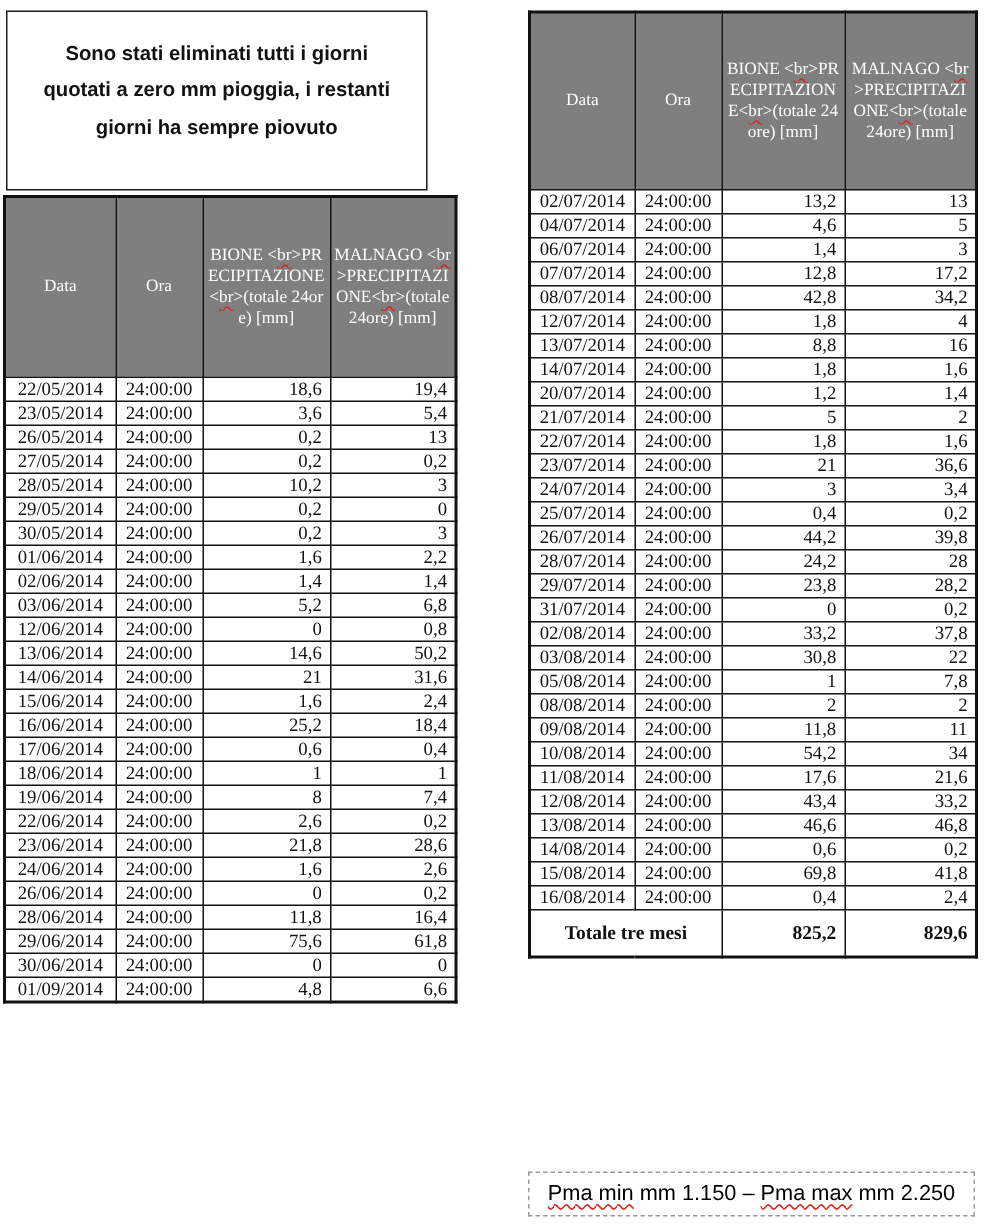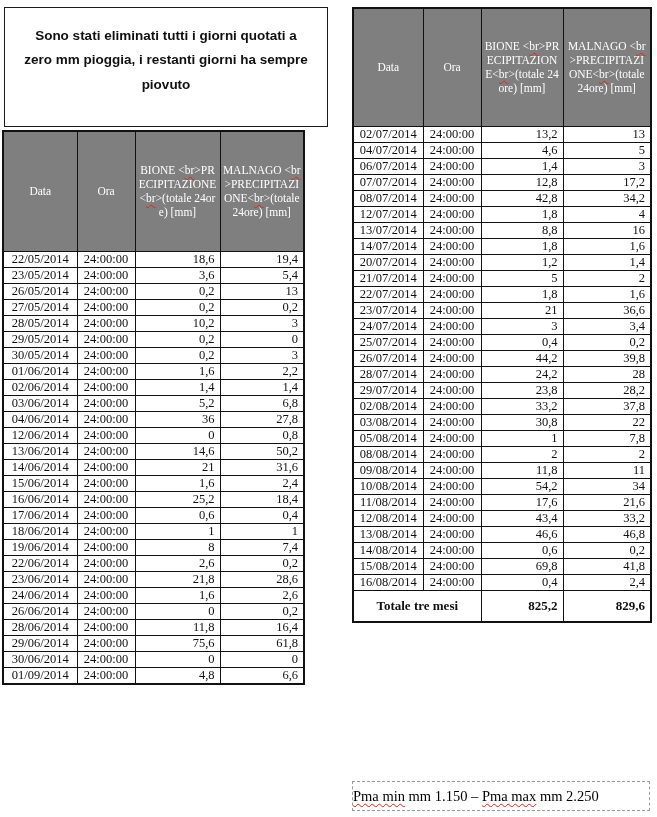--- a/index.html
+++ b/index.html
@@ -7,21 +7,21 @@
   body {
     position:relative;
     width:657px; height:817px;
     font-family:"Liberation Serif", serif;
     color:#111;
   }
 
   
   .note-box {
     position:absolute; left:4px; top:7px;
-    width:324px; height:120px;
+    width:281px; height:120px;
     border:1px solid #1b1b1b;
     background:#fff;
     text-align:center;
     font-family:"Liberation Sans", sans-serif;
     font-weight:bold;
     font-size:13.5px;
     line-height:1.8;
     padding:16px 16px 0;
   }
 
@@ -65,22 +65,22 @@
   tfoot tr { height:32px; }
   tfoot td { font-weight:bold; font-size:13px; }
   tfoot td.total-label { text-align:center; }
 
   
   .pma-box {
     position:absolute; left:352px; top:781px;
     width:298px; height:30px;
     border:1px dashed #9a9a9a;
     background:#fff;
-    display:flex; align-items:center; justify-content:flex-start;
-    font-family:Liberation Serif, serif;
+    display:flex; align-items:center; justify-content:center;
+    font-family:Liberation Sans, sans-serif;
     font-size:14.5px;
     color:#000;
   }
 
   
   .spell {
     text-decoration-line:underline;
     text-decoration-style:wavy;
     text-decoration-color:#d42a1e;
     text-decoration-thickness:1px;
@@ -164,26 +164,20 @@
         <td class="num">1,4</td>
         <td class="num">1,4</td>
       </tr>
       <tr>
         <td>03/06/2014</td>
         <td>24:00:00</td>
         <td class="num">5,2</td>
         <td class="num">6,8</td>
       </tr>
       <tr>
-        <td>04/06/2014</td>
-        <td>24:00:00</td>
-        <td class="num">36</td>
-        <td class="num">27,8</td>
-      </tr>
-      <tr>
         <td>12/06/2014</td>
         <td>24:00:00</td>
         <td class="num">0</td>
         <td class="num">0,8</td>
       </tr>
       <tr>
         <td>13/06/2014</td>
         <td>24:00:00</td>
         <td class="num">14,6</td>
         <td class="num">50,2</td>
@@ -387,20 +381,26 @@
         <td class="num">24,2</td>
         <td class="num">28</td>
       </tr>
       <tr>
         <td>29/07/2014</td>
         <td>24:00:00</td>
         <td class="num">23,8</td>
         <td class="num">28,2</td>
       </tr>
       <tr>
+        <td>31/07/2014</td>
+        <td>24:00:00</td>
+        <td class="num">0</td>
+        <td class="num">0,2</td>
+      </tr>
+      <tr>
         <td>02/08/2014</td>
         <td>24:00:00</td>
         <td class="num">33,2</td>
         <td class="num">37,8</td>
       </tr>
       <tr>
         <td>03/08/2014</td>
         <td>24:00:00</td>
         <td class="num">30,8</td>
         <td class="num">22</td>

